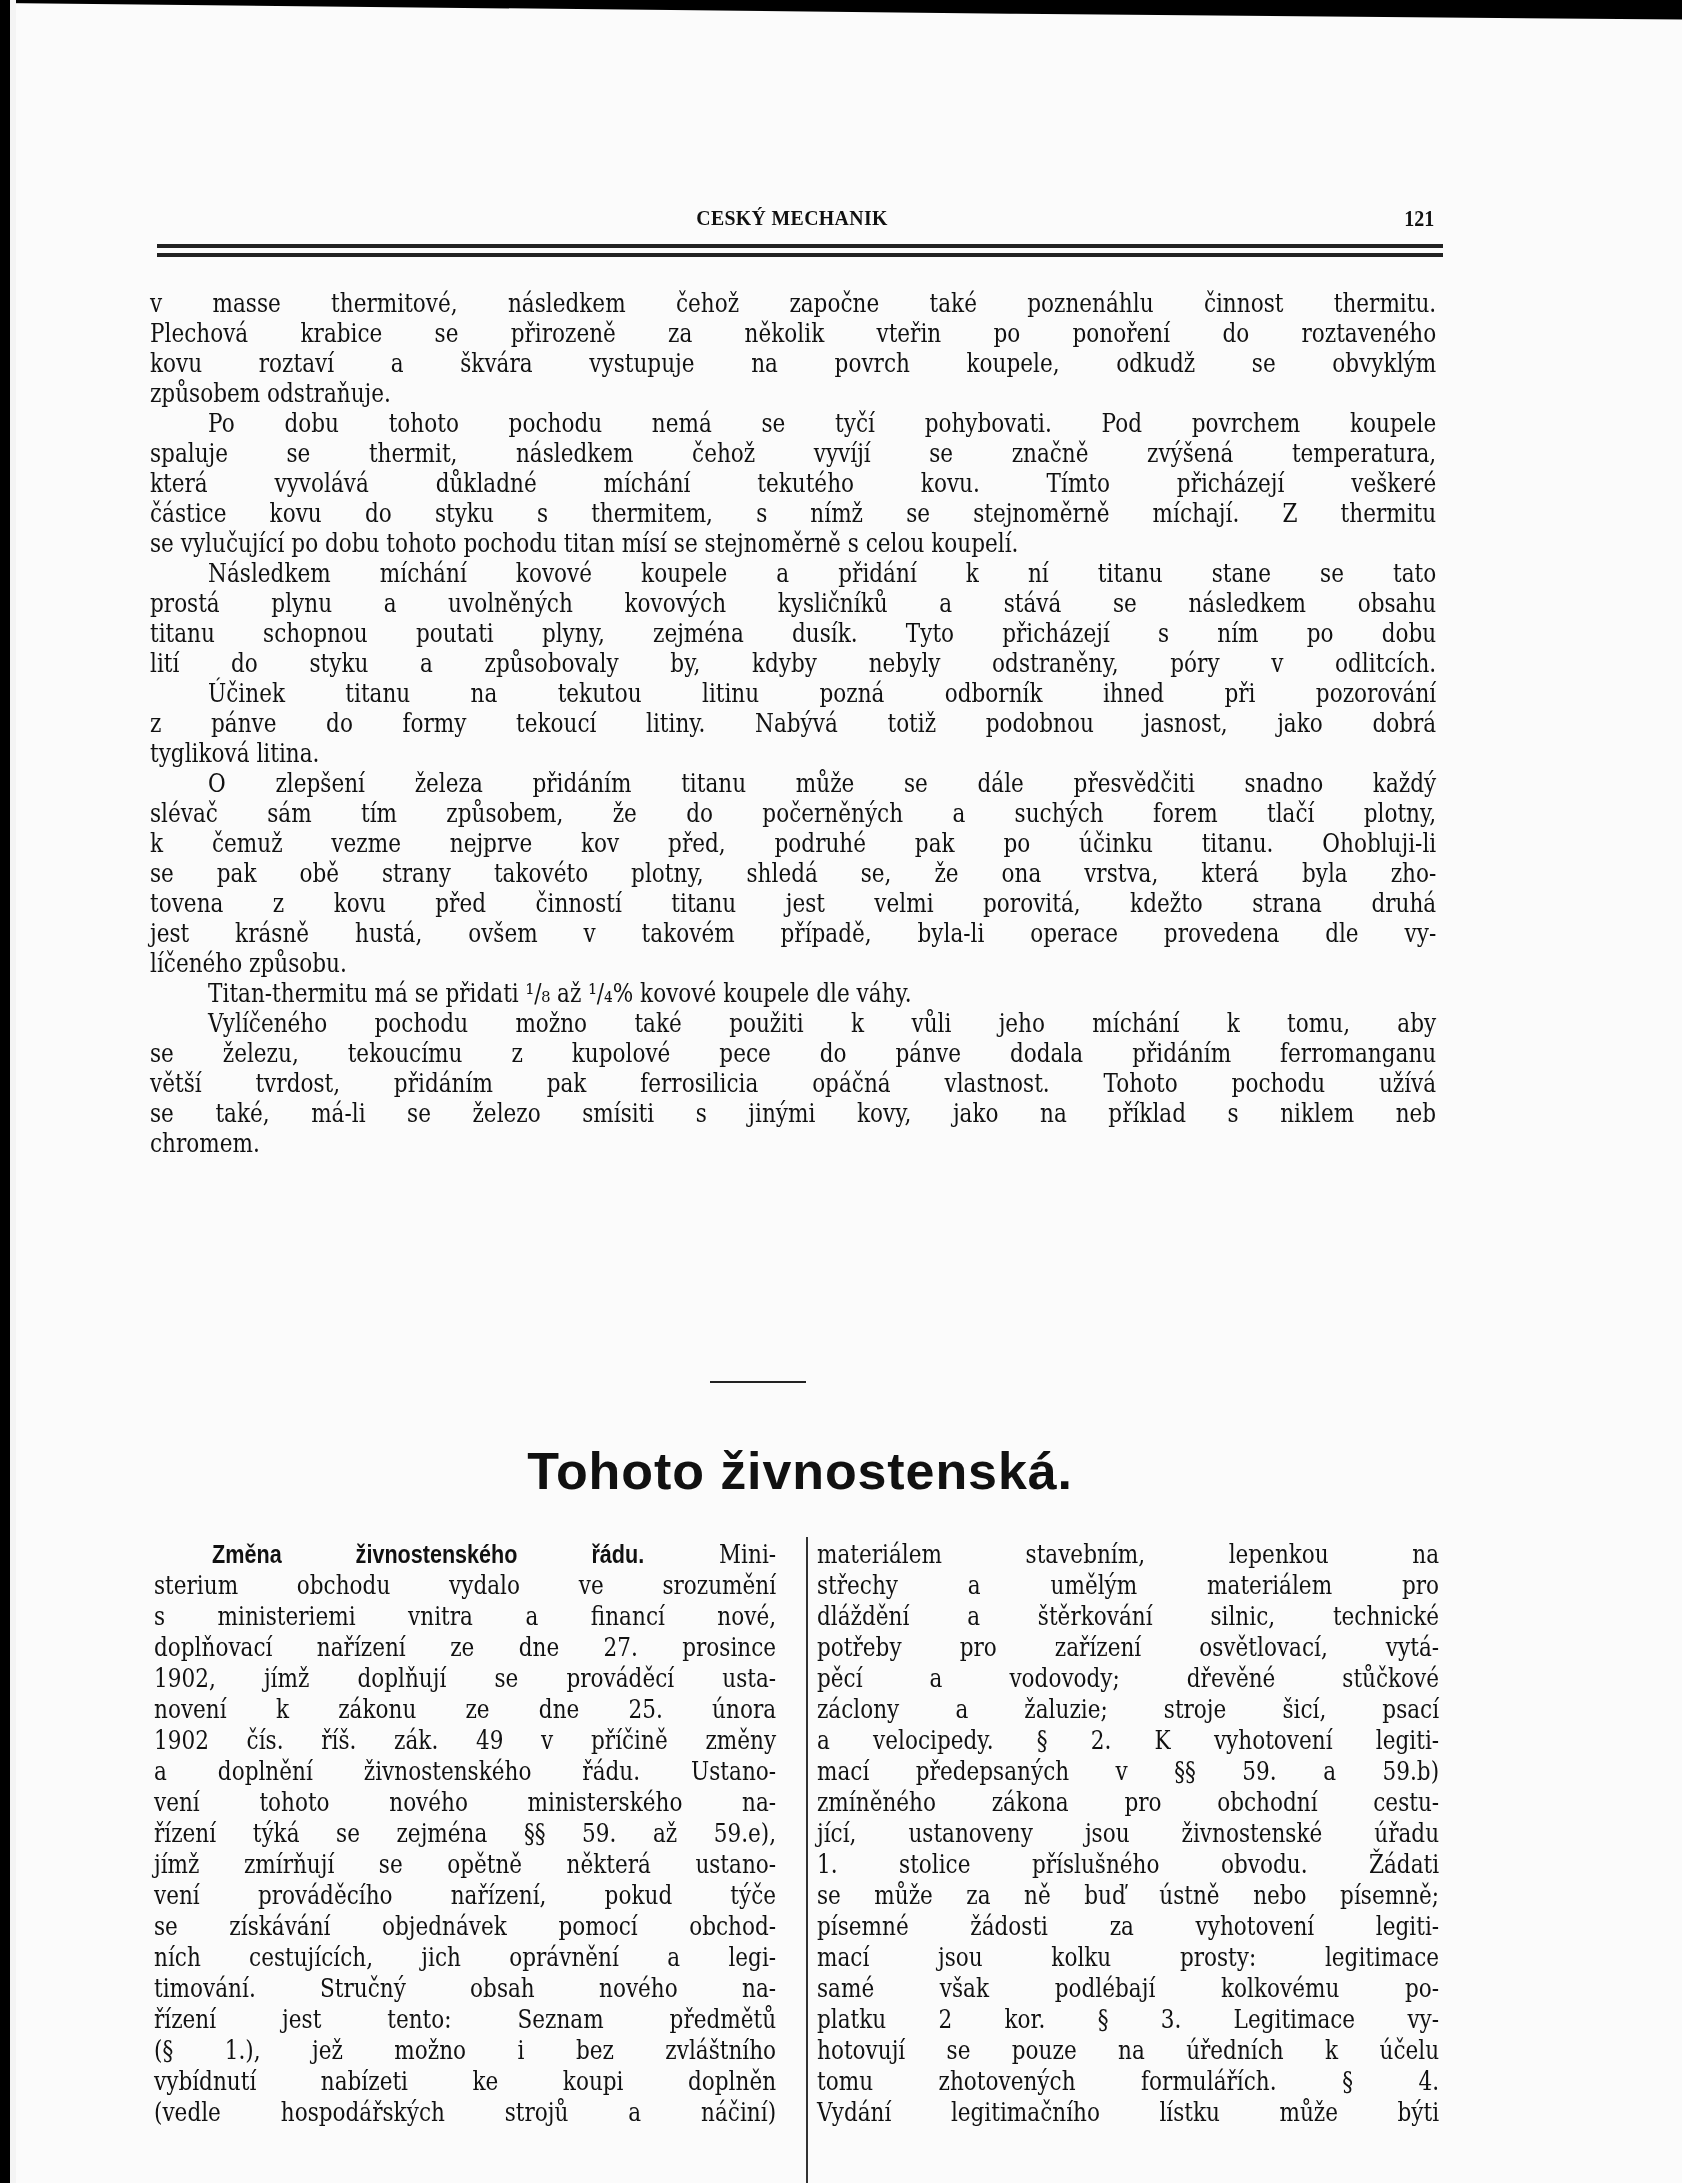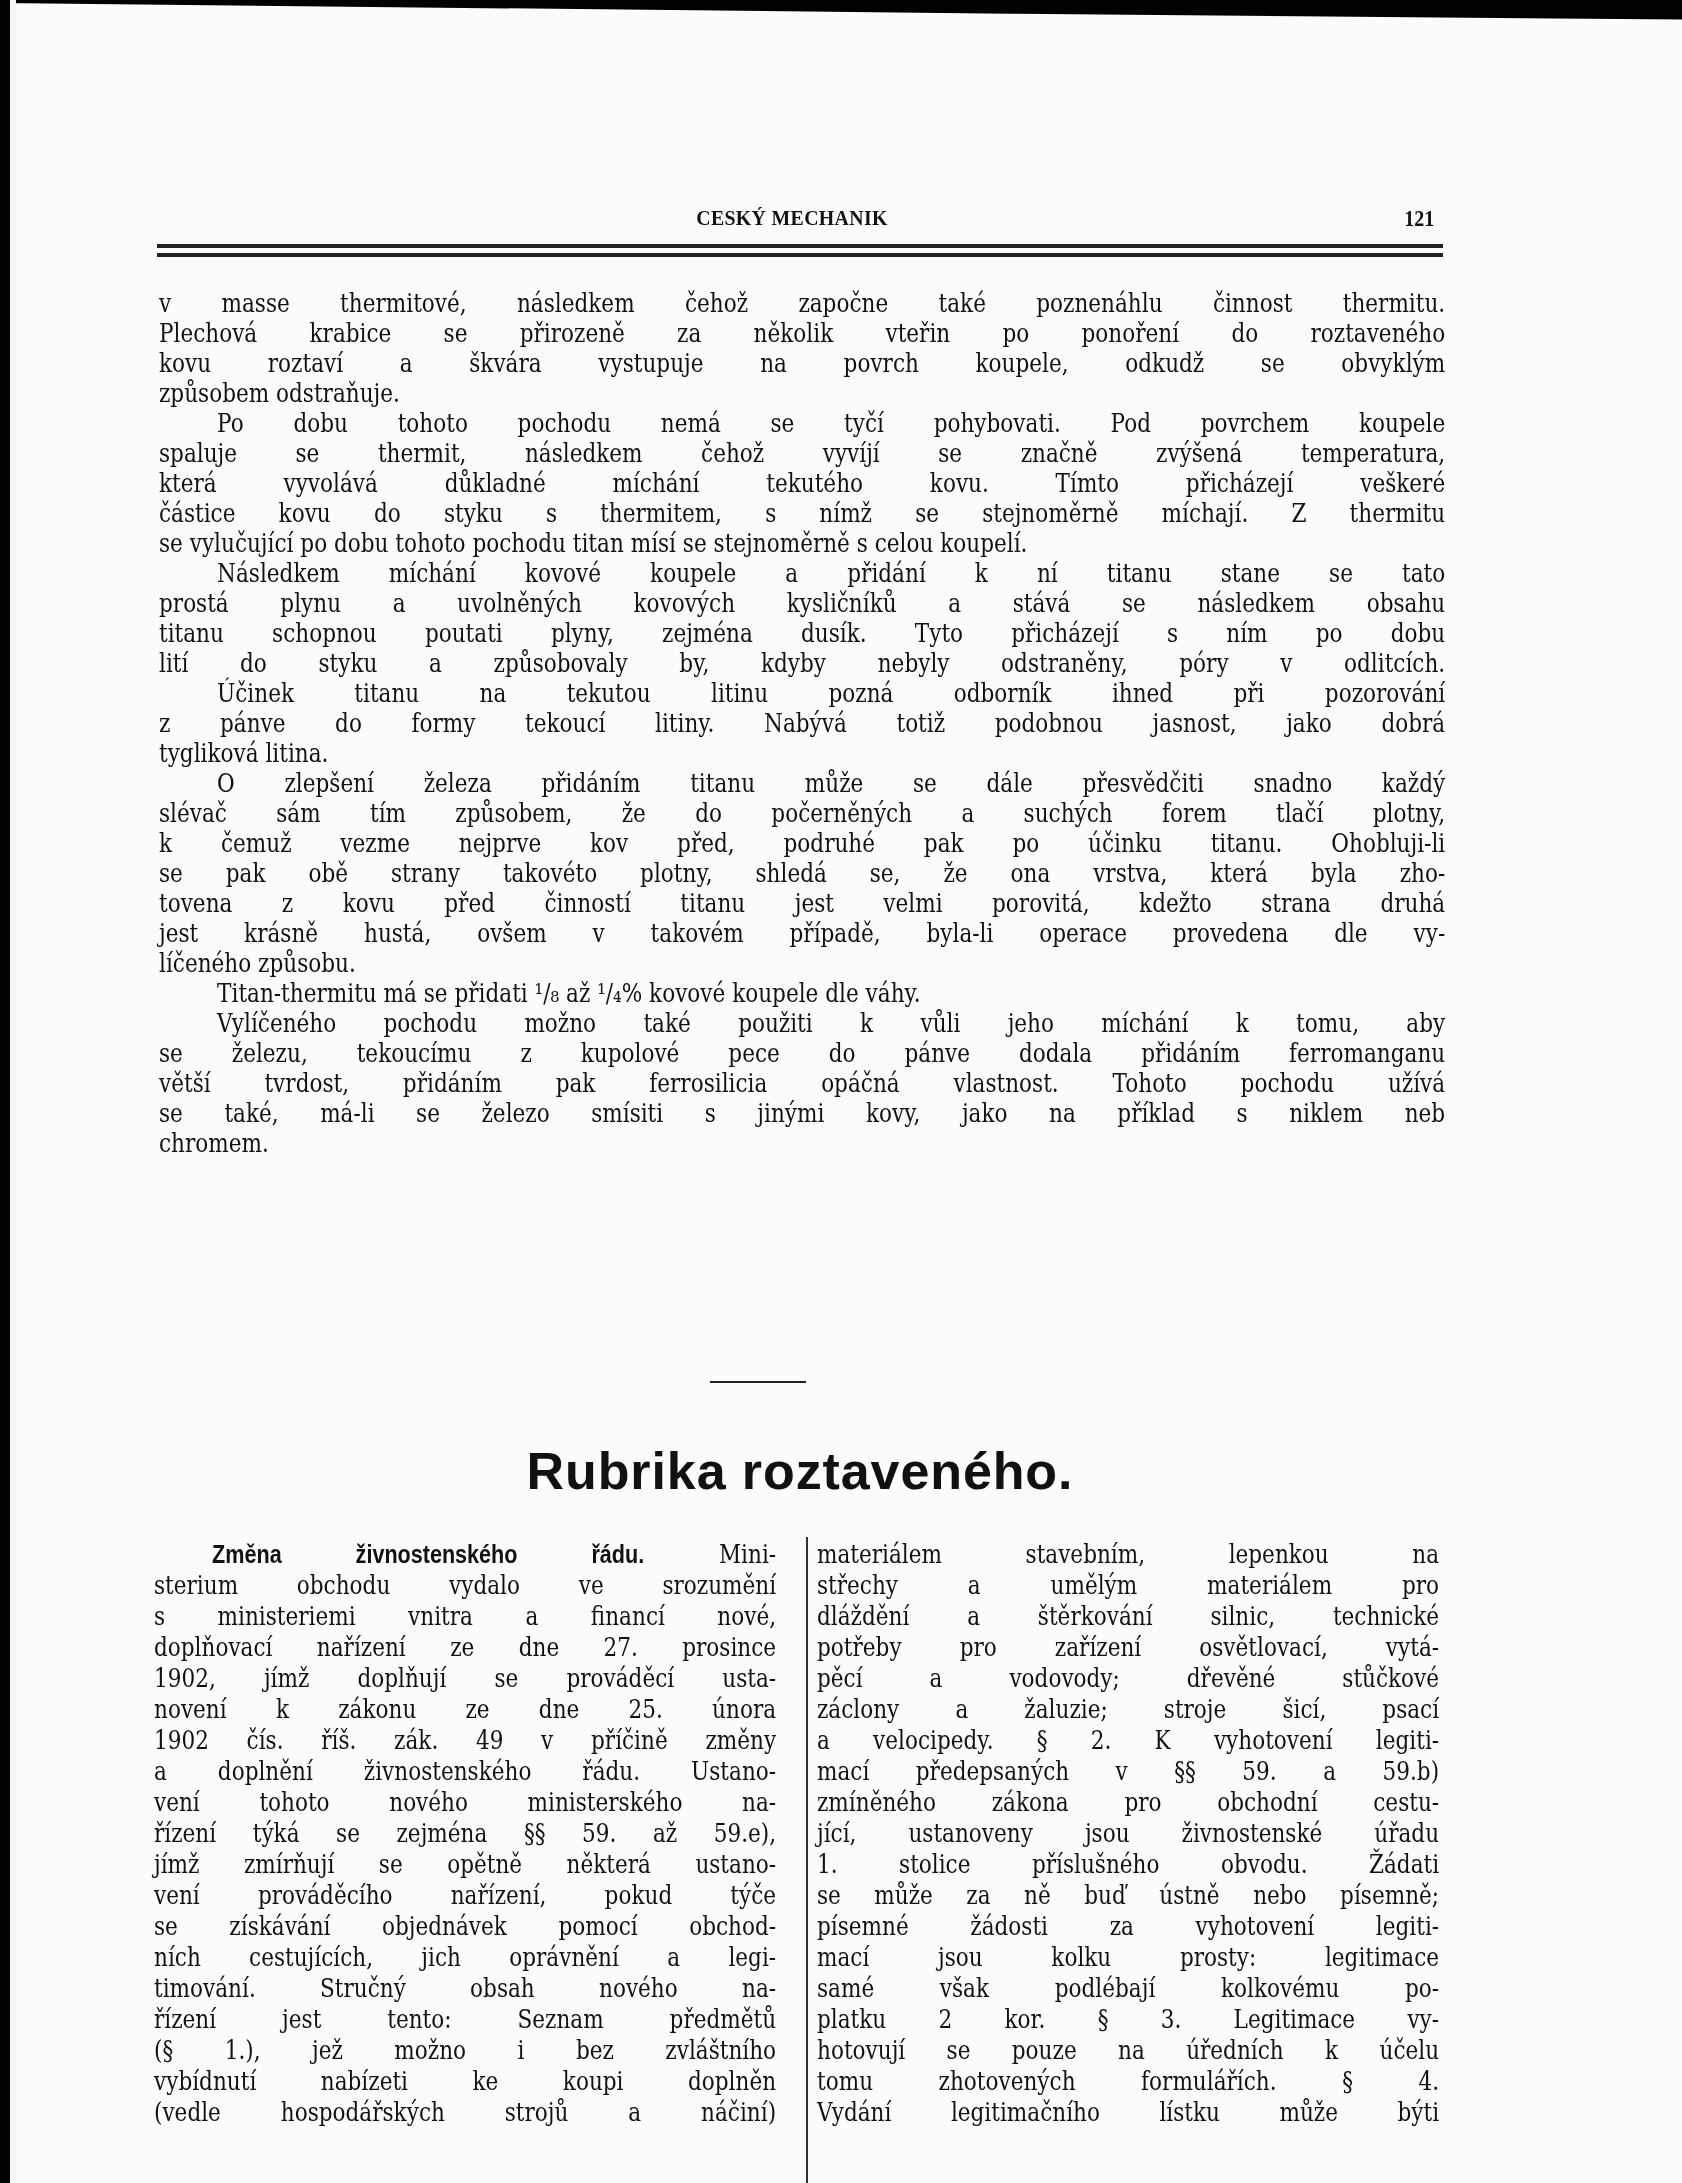--- a/index.html
+++ b/index.html
@@ -31,21 +31,21 @@
     font-family: "Liberation Serif", serif; font-weight: bold; font-size: 23.6px;
     transform: scaleX(0.85); transform-origin: right;
   }
   .header-rule {
     position: absolute; left: 157px; width: 1286px; height: 3.5px; background: #222;
   }
   .header-rule.r1 { top: 244px; }
   .header-rule.r2 { top: 253px; }
 
   .body-text {
-    position: absolute; left: 159px; top: 288px; width: 1286px;
+    position: absolute; left: 150px; top: 288px; width: 1286px;
   }
   .line {
     display: block; height: 30px; line-height: 30px;
     font-size: 26px; text-align: justify; text-align-last: justify;
     white-space: nowrap; overflow: visible;
     font-family: "DejaVu Serif", serif;
     transform: scaleX(0.83); transform-origin: left;
     width: 120.5%;
   }
   .line.last { text-align-last: left; }
@@ -113,21 +113,21 @@
     <span class="line last">líčeného způsobu.</span>
     <span class="line indent last">Titan-thermitu má se přidati ¹/₈ až ¹/₄% kovové koupele dle váhy.</span>
     <span class="line indent">Vylíčeného pochodu možno také použiti k vůli jeho míchání k tomu, aby</span>
     <span class="line">se železu, tekoucímu z kupolové pece do pánve dodala přidáním ferromanganu</span>
     <span class="line">větší tvrdost, přidáním pak ferrosilicia opáčná vlastnost. Tohoto pochodu užívá</span>
     <span class="line">se také, má-li se železo smísiti s jinými kovy, jako na příklad s niklem neb</span>
     <span class="line last">chromem.</span>
   </div>
 
 <div class="section-rule"></div>
-<div class="section-heading">Rubrika roztaveného.</div>
+<div class="section-heading">Tohoto živnostenská.</div>
 
 <div class="col left" id="col-left">
     <span class="line indent"><span class="lead">Změna živnostenského řádu.</span><span> Mini-</span></span>
     <span class="line">sterium obchodu vydalo ve srozumění</span>
     <span class="line">s ministeriemi vnitra a financí nové,</span>
     <span class="line">doplňovací nařízení ze dne 27. prosince</span>
     <span class="line">1902, jímž doplňují se prováděcí usta-</span>
     <span class="line">novení k zákonu ze dne 25. února</span>
     <span class="line">1902 čís. říš. zák. 49 v příčině změny</span>
     <span class="line">a doplnění živnostenského řádu. Ustano-</span>

